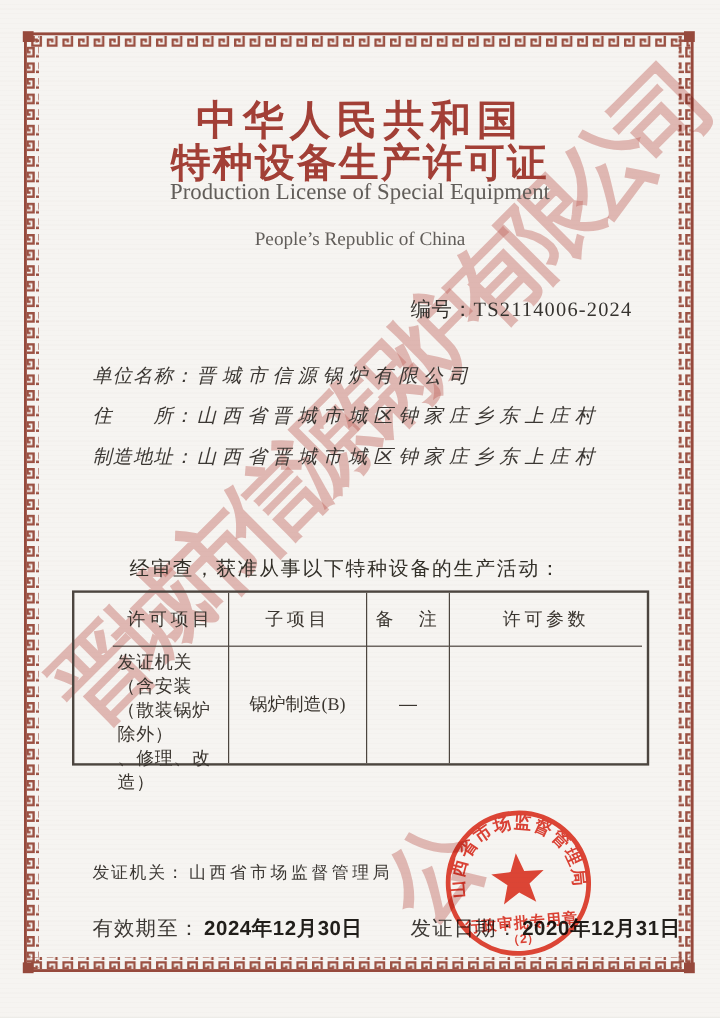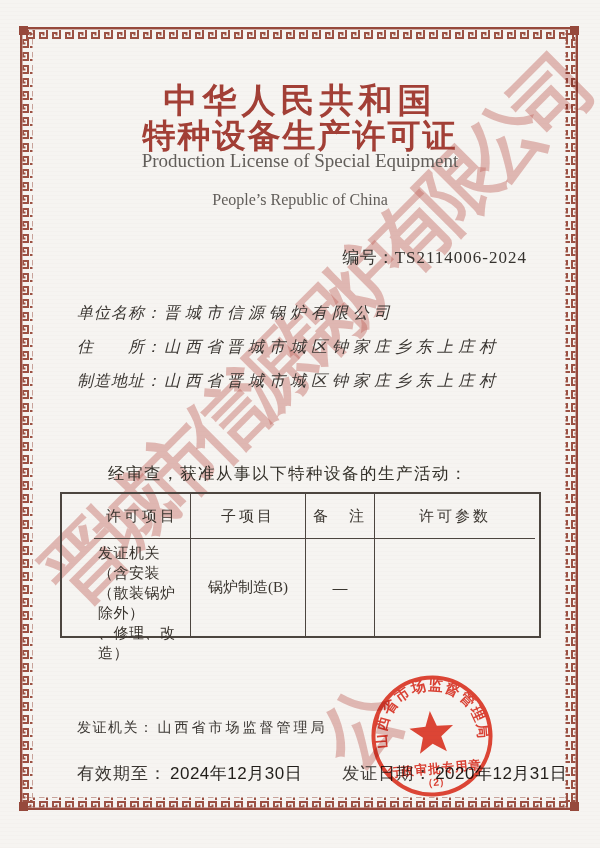--- a/index.html
+++ b/index.html
@@ -38,21 +38,21 @@
   .cell.first{border-left:none;margin-left:32px;}
   .cell.head{border-bottom:1.5px solid #4c453f;letter-spacing:3px;}
   .cell.permit{flex-direction:column;align-items:flex-start;justify-content:space-evenly;
     padding:4px 2px 4px 4px;letter-spacing:0.5px;line-height:20px;}
   .dash{font-family:"Liberation Sans",sans-serif;}
   
   .issuer{left:77px;top:719px;font-size:14px;letter-spacing:1.5px;white-space:nowrap;}
   .issuer .val{letter-spacing:3px;margin-left:3px;}
   .dates{left:77px;top:762px;font-size:17px;white-space:nowrap;}
   .dates .lbl{letter-spacing:1px;text-align:center;}
-  .dates .val{font-family:"Liberation Sans",sans-serif;font-weight:400;color:#211e1a;
+  .dates .val{font-family:"Liberation Sans",sans-serif;font-weight:700;color:#211e1a;
     letter-spacing:0.5px;margin-left:3px;}
   .dates .gap{display:inline-block;width:40px;}
   
   .watermark{color:rgba(201,104,98,0.42);font-weight:700;white-space:nowrap;
     font-family:"Liberation Sans",sans-serif;mix-blend-mode:multiply;pointer-events:none;}
   .wm-main{left:58px;top:548px;font-size:78px;letter-spacing:-12px;
     transform:rotate(-45deg);transform-origin:0 50%;line-height:80px;}
   .wm-partial{left:322px;top:686px;font-size:78px;transform:rotate(-45deg);line-height:80px;}
   
   .seal{left:366px;top:670px;transform:rotate(-5deg);mix-blend-mode:multiply;opacity:0.93;}

